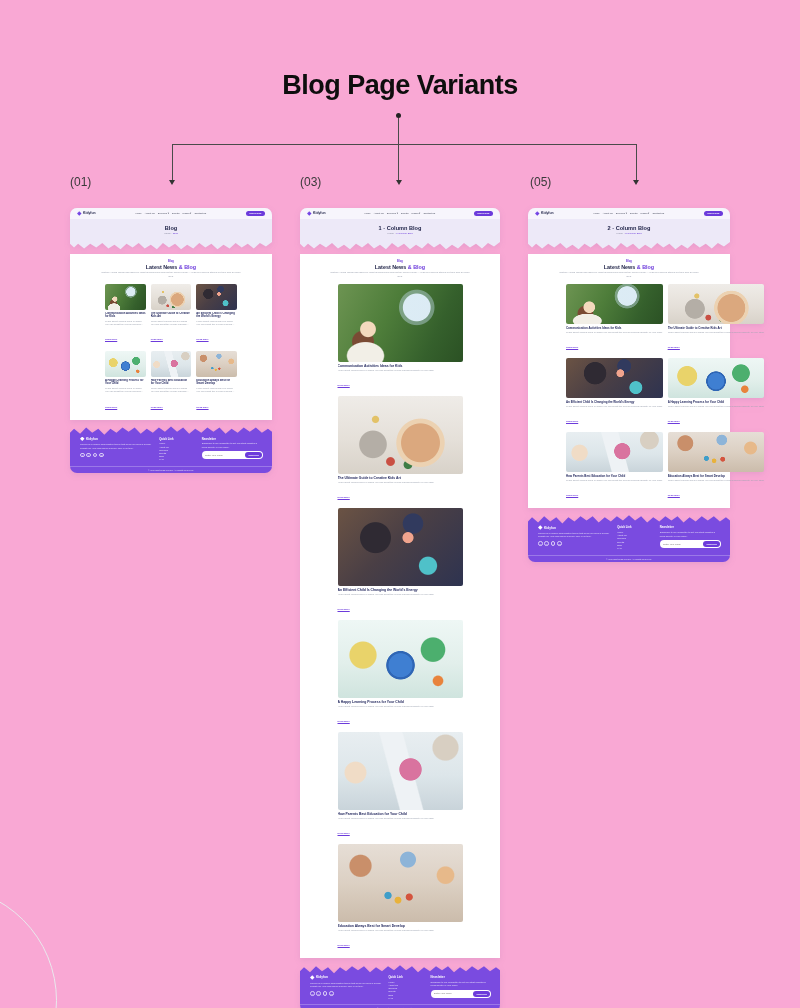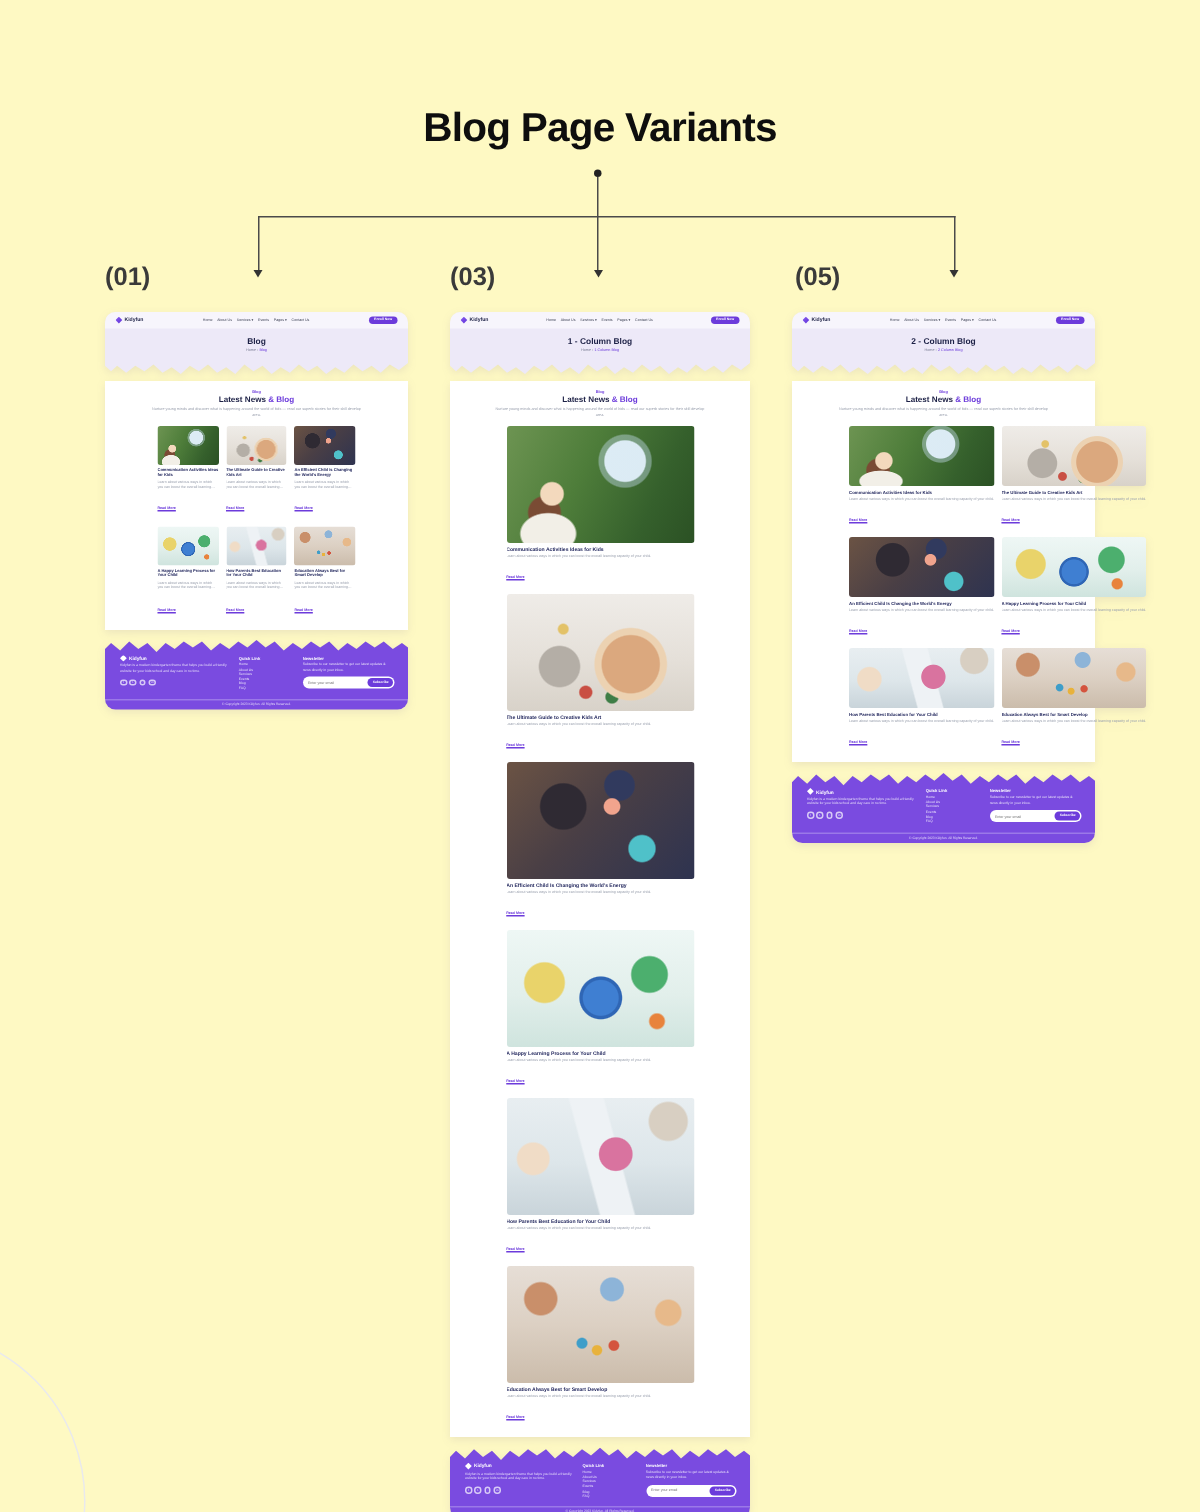--- a/index.html
+++ b/index.html
@@ -1,33 +1,33 @@
 <!DOCTYPE html>
 <html><head>
 <meta charset="utf-8">
 <title>Blog Page Variants</title>
 <style>
   * { margin:0; padding:0; box-sizing:border-box; }
   html,body { background:#fcfcfc; }
   body { font-family:"Liberation Sans", sans-serif; }
-  .canvas { position:relative; width:800px; height:1008px; background:#fef9c3; overflow:hidden; margin:0 auto; }
+  .canvas { position:relative; width:800px; height:1008px; background:#f9a8d4; overflow:hidden; margin:0 auto; }
 
   
   .poster-title { position:absolute; top:70px; left:0; width:100%; text-align:center;
     font-size:27px; font-weight:800; letter-spacing:-0.5px; color:#0e0e0e; }
   .conn { position:absolute; background:#4a4a4a; }
   .conn-dot { position:absolute; left:396px; top:113px; width:5px; height:5px; border-radius:50%; background:#222; }
   .conn-v-center { left:398px; top:118px; width:1.4px; height:62px; }
   .conn-h { left:172px; top:144px; width:465px; height:1.4px; }
   .conn-v-left  { left:172px; top:144px; width:1.4px; height:36px; }
   .conn-v-right { left:636px; top:144px; width:1.4px; height:36px; }
   .arrowhead { position:absolute; width:0; height:0;
     border-left:3.5px solid transparent; border-right:3.5px solid transparent; border-top:5.5px solid #333; }
   .ah-1 { left:169px; top:180px; } .ah-2 { left:395.5px; top:180px; } .ah-3 { left:633px; top:180px; }
-  .variant-label { position:absolute; top:175px; font-size:17px; font-weight:700; color:#3a3a3a;text-align:right; }
+  .variant-label { position:absolute; top:175px; font-size:12px; font-weight:400; color:#3a3a3a;text-align:right; }
   .vl-1 { left:70px; } .vl-2 { left:300px; } .vl-3 { left:530px; }
   .deco-circle { position:absolute; left:-172px; top:886px; width:229px; height:229px;
     border:1px solid #e9e9ed; border-radius:50%; }
 
   
   .variant { position:absolute; top:208px; }
   .v1 { left:70px;  width:202px; }
   .v2 { left:300px; width:200px; }
   .v3 { left:528px; width:202px; }
   .mini-site { width:100%; filter:drop-shadow(0 2px 3px rgba(80,60,140,.10)); }

